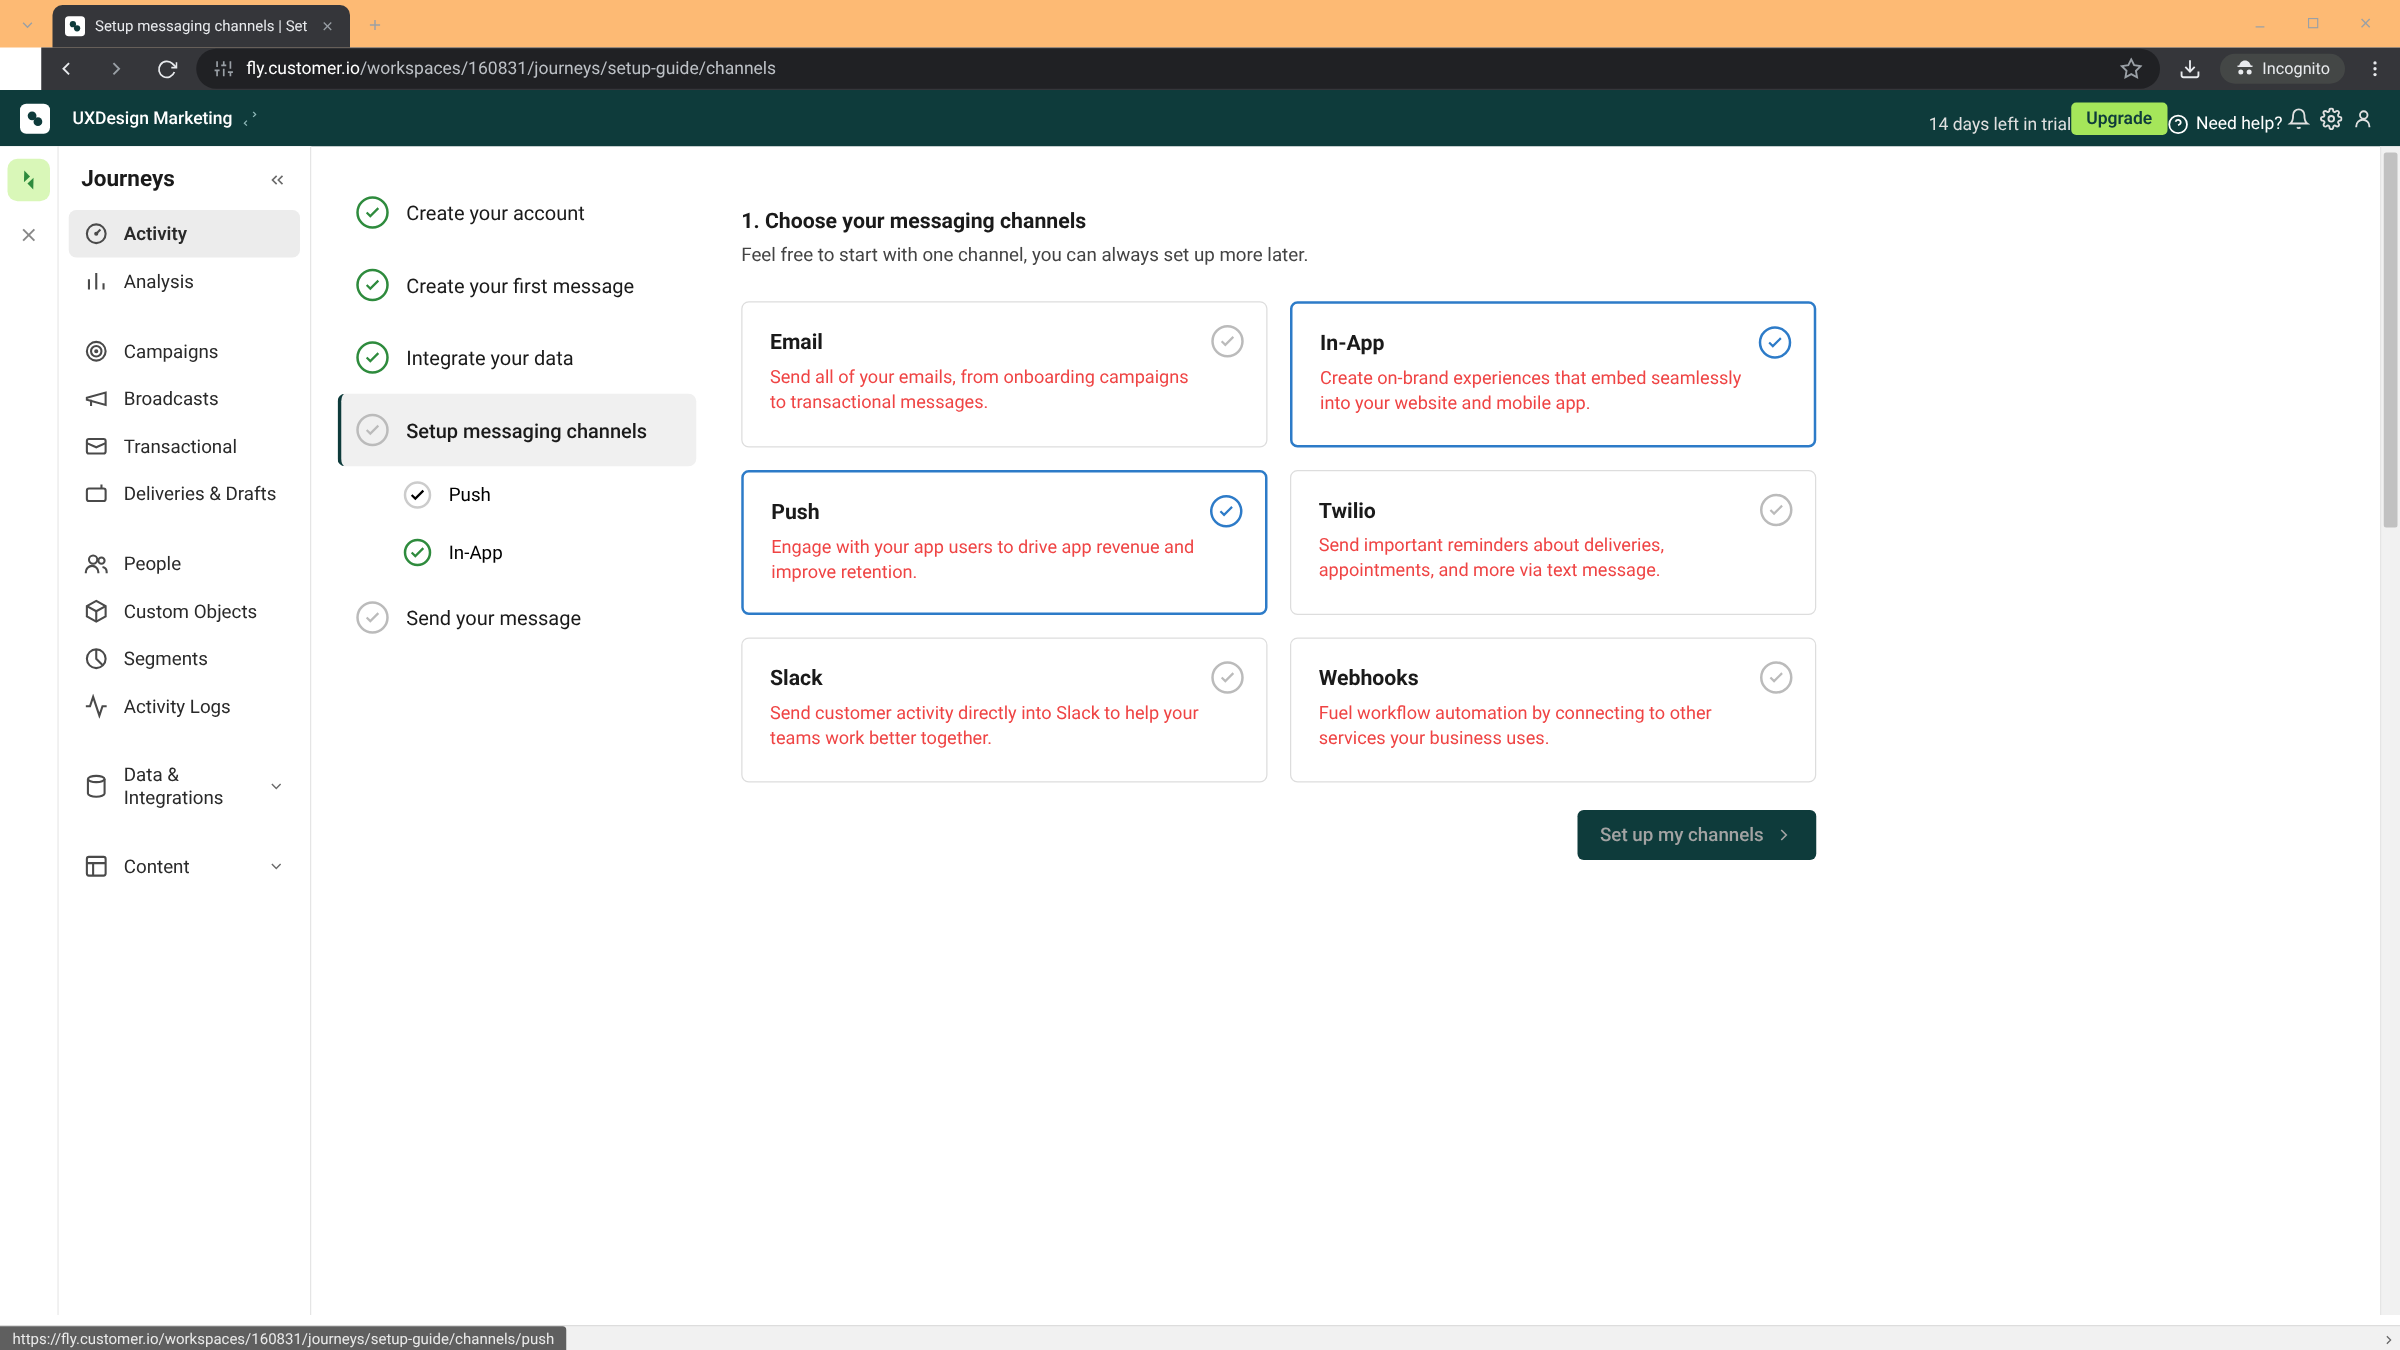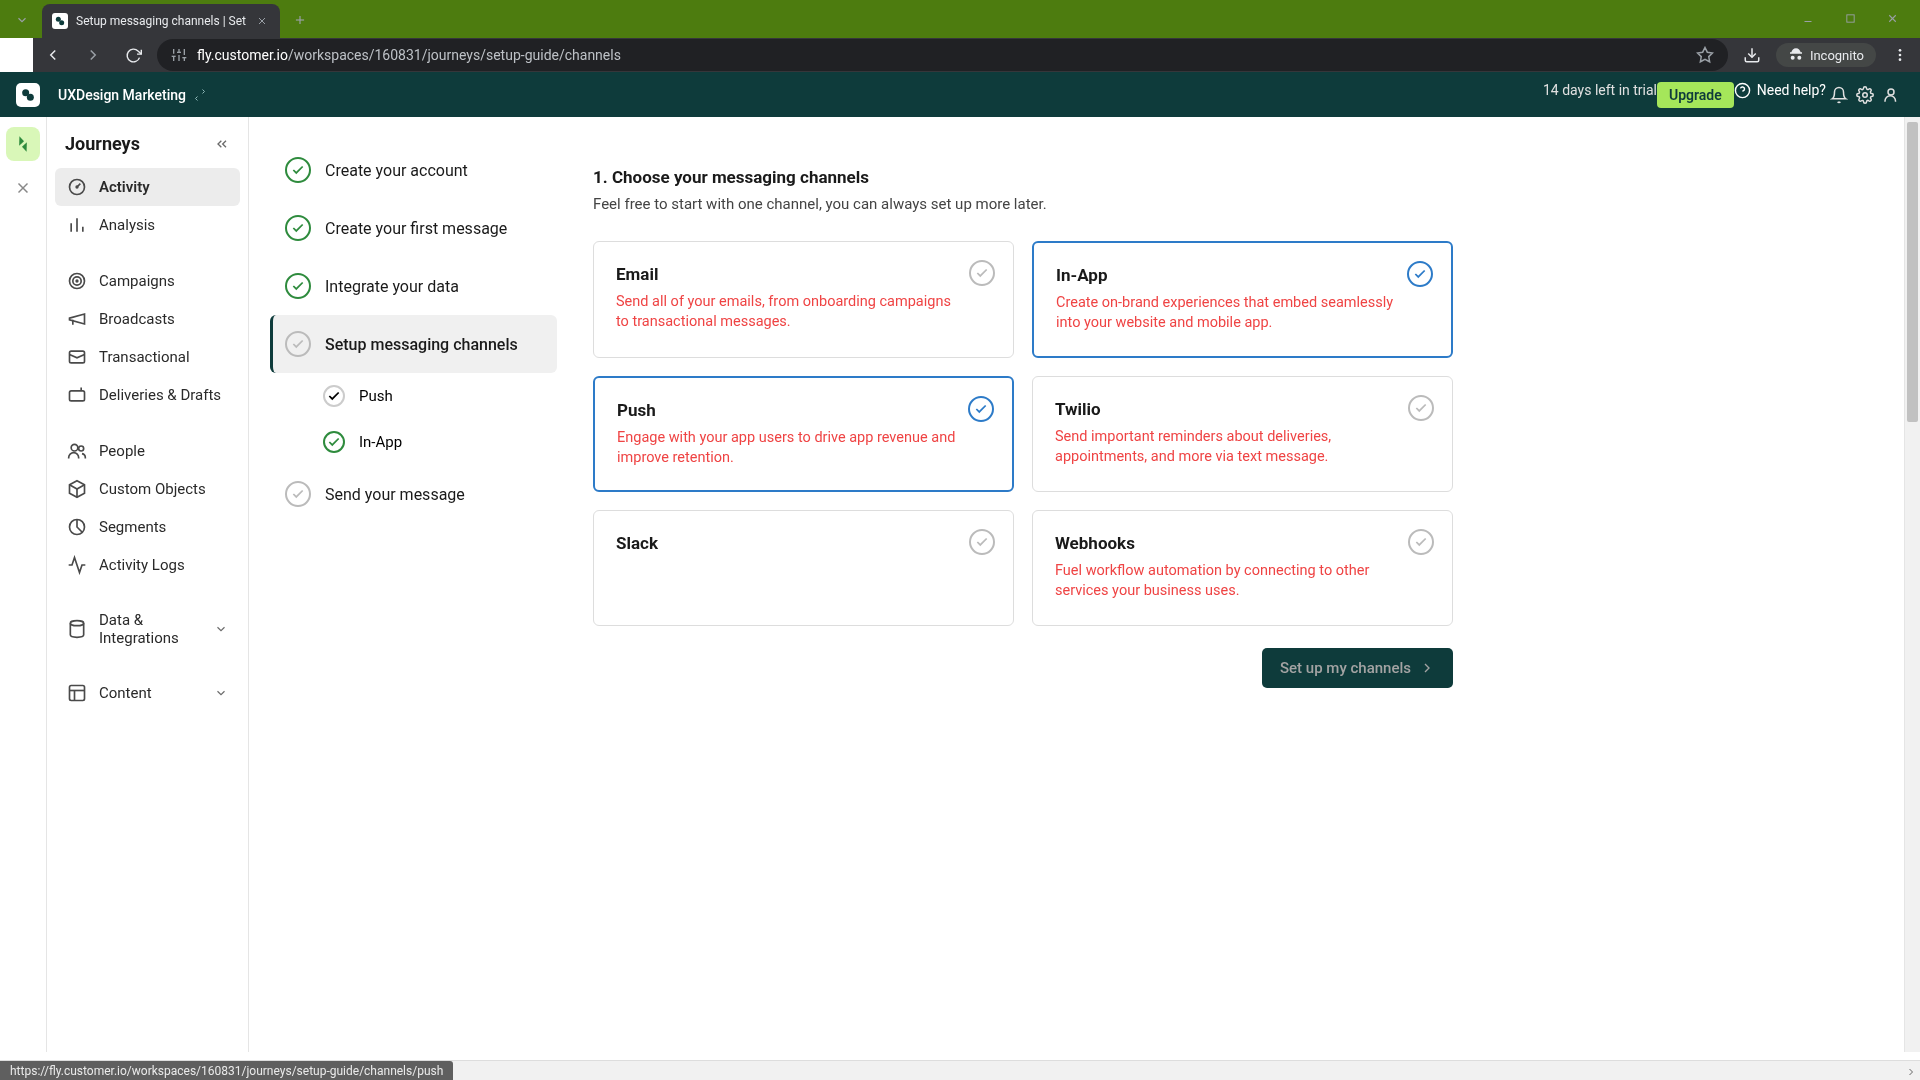--- a/index.html
+++ b/index.html
@@ -1,19 +1,19 @@
 <!DOCTYPE html>
 <html><head>
 <meta charset="utf-8">
 <style>
 * { margin: 0; padding: 0; box-sizing: border-box; }
 body { font-family: -apple-system, BlinkMacSystemFont, "Segoe UI", Roboto, sans-serif; background: #fff; overflow: hidden; }
 
 
-.browser-chrome { background: #4d7c0f; height: 38px; display: flex; align-items: flex-end; padding-left: 8px; }
+.browser-chrome { background: #fdba74; height: 38px; display: flex; align-items: flex-end; padding-left: 8px; }
 .tab-strip { display: flex; align-items: flex-end; height: 100%; gap: 0; }
 .tab-search-btn { width: 28px; height: 28px; display:flex; align-items:center; justify-content:center; color:#9aa0a6; border-radius:6px; margin-bottom:4px; margin-right:6px; }
 .browser-tab { background: #35363a; height: 34px; border-radius: 8px 8px 0 0; display: flex; align-items: center; padding: 0 10px; min-width: 200px; color: #e8eaed; font-size: 12px; gap: 8px; }
 .browser-tab .favicon { width: 16px; height: 16px; background:#fff; border-radius:3px; display:flex; align-items:center; justify-content:center; }
 .browser-tab .tab-title { flex: 1; white-space: nowrap; overflow:hidden; text-overflow:ellipsis; }
 .browser-tab .tab-close { width:16px; height:16px; display:flex; align-items:center; justify-content:center; color:#9aa0a6; }
 .new-tab-btn { width: 28px; height: 28px; display:flex; align-items:center; justify-content:center; color:#9aa0a6; margin-left:6px; margin-bottom:4px; }
 .window-controls { margin-left:auto; display:flex; gap:14px; padding:0 14px 6px 0; color:#9aa0a6; }
 .window-controls span { width:28px; height:28px; display:flex; align-items:center; justify-content:center; }
 
@@ -25,21 +25,21 @@
 .address-bar .url-host { color:#fff; }
 .address-right { margin-left:auto; display:flex; align-items:center; gap:6px; }
 .incognito-badge { background:#444746; border-radius:16px; padding:4px 12px; color:#e8eaed; font-size:13px; display:flex; align-items:center; gap:6px; }
 .toolbar-icon { width:32px; height:32px; display:flex; align-items:center; justify-content:center; color:#e8eaed; }
 
 
 .app-header { background:#0e3b3b; height:45px; display:flex; align-items:center; padding:0 16px; color:#fff; font-size:14px; }
 .app-logo { width:24px; height:24px; background:#fff; border-radius:5px; margin-right:18px; display:flex; align-items:center; justify-content:center; }
 .workspace-switcher { display:flex; align-items:center; gap:8px; font-weight:500; }
 .workspace-switcher .swap { color:#8fb8b8; }
-.header-right { margin-left:auto; display:flex; align-items:flex-start; }
+.header-right { margin-left:auto; display:flex; align-items:flex-end; }
 .trial-text { color:#e0e0e0; }
 .upgrade-btn { background:#a5e65a; color:#0e3b3b; padding:5px 12px; border-radius:4px; font-weight:600; font-size:14px; }
 .help-link { display:flex; align-items:center; gap:6px; }
 .header-icon-btn { width:26px; height:26px; display:flex; align-items:center; justify-content:center; color:#e0e0e0; }
 
 
 .app-body { display:flex; height:calc(1080px - 38px - 42px - 45px - 20px); position:relative; }
 
 
 .product-rail { width:47px; background:#fff; border-right:1px solid #e5e5e5; display:flex; flex-direction:column; align-items:center; padding-top:10px; gap:10px; }
@@ -518,20 +518,21 @@
             <div class="channel-title">Twilio</div>
             <div class="channel-desc">Send important reminders about deliveries, appointments, and more via text message.</div>
             <div class="channel-check">
               <svg width="14" height="14" viewBox="0 0 24 24" fill="none" stroke="currentColor" stroke-width="3">
                 <polyline points="20 6 9 17 4 12"></polyline>
               </svg>
             </div>
           </div>
           <div class="channel-card">
             <div class="channel-title">Slack</div>
+            <div class="channel-desc">Send customer activity directly into Slack to help your teams work better together.</div>
             <div class="channel-check">
               <svg width="14" height="14" viewBox="0 0 24 24" fill="none" stroke="currentColor" stroke-width="3">
                 <polyline points="20 6 9 17 4 12"></polyline>
               </svg>
             </div>
           </div>
           <div class="channel-card">
             <div class="channel-title">Webhooks</div>
             <div class="channel-desc">Fuel workflow automation by connecting to other services your business uses.</div>
             <div class="channel-check">

